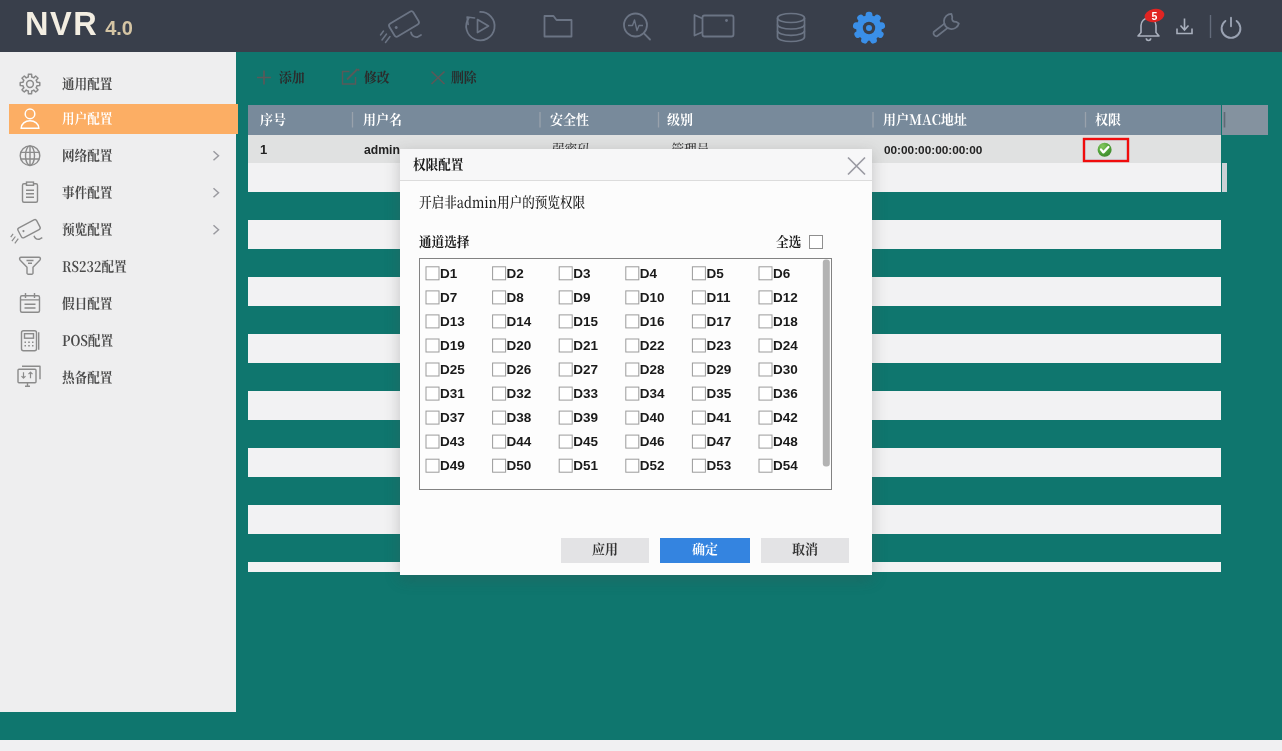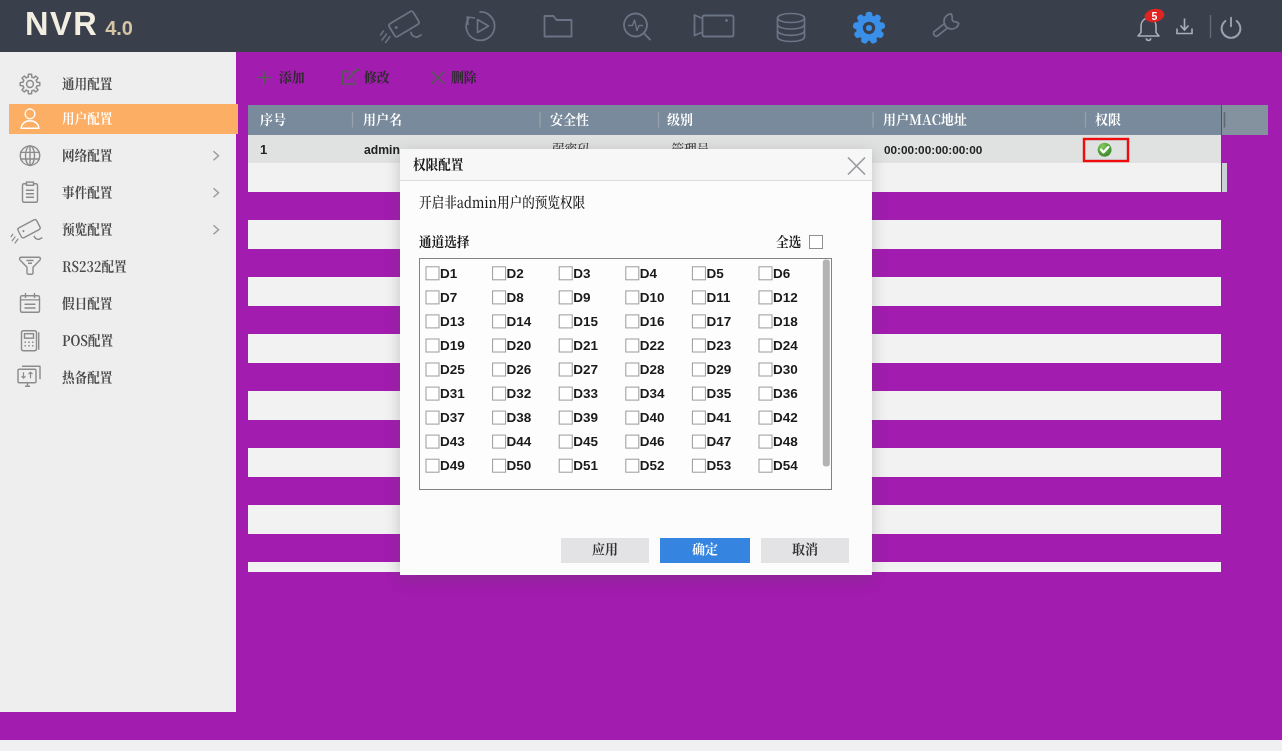--- a/index.html
+++ b/index.html
@@ -1,15 +1,15 @@
 <!DOCTYPE html>
 <html><head><meta charset="utf-8"><style>
 html,body{margin:0;padding:0;background:#fff}
 *{box-sizing:border-box}
-#app{position:relative;width:1282px;height:751px;overflow:hidden;font-family:"Liberation Sans",sans-serif;background:#a21caf}
+#app{position:relative;width:1282px;height:751px;overflow:hidden;font-family:"Liberation Sans",sans-serif;background:#0f766e}
 .abs{position:absolute}
 </style></head><body>
 <div id="app">
 <div class="abs" style="left:0;top:0;width:1282px;height:52px;background:#393f4b"></div>
 <div class="abs" style="left:0;top:52px;width:236px;height:660px;background:#eeeeef"></div>
 <div class="abs" style="left:0;top:740px;width:1282px;height:11px;background:#f0f0f2"></div>
 <div class="abs" style="left:25px;top:5.5px;font-weight:bold;font-size:32.5px;letter-spacing:1.5px;color:#f3eee2">NVR<span style="font-size:20px;letter-spacing:0;color:#d5c5a4;margin-left:7px">4.0</span></div>
 <div class="abs" style="left:9px;top:103.8px;width:228.5px;height:29.8px;background:#fcae64"></div>
 <div style="position:absolute;left:248px;top:163px;width:973px;height:28.5px;background:#f2f2f3"></div>
     <div style="position:absolute;left:248px;top:220px;width:973px;height:28.5px;background:#f2f2f3"></div>

